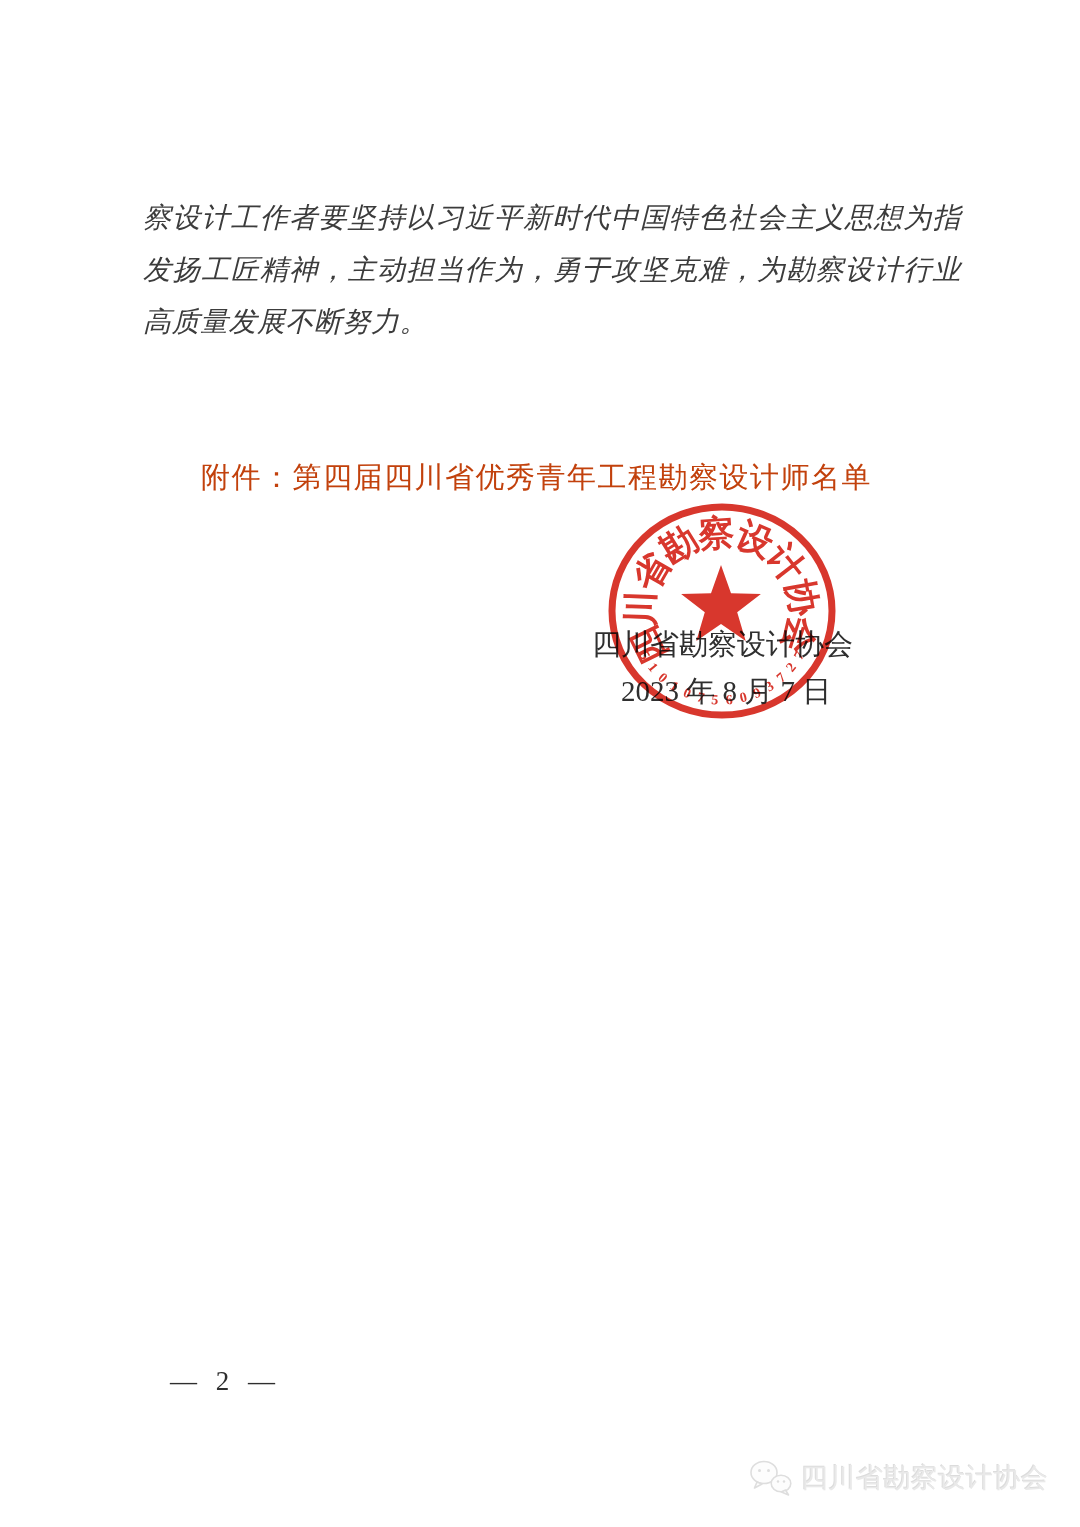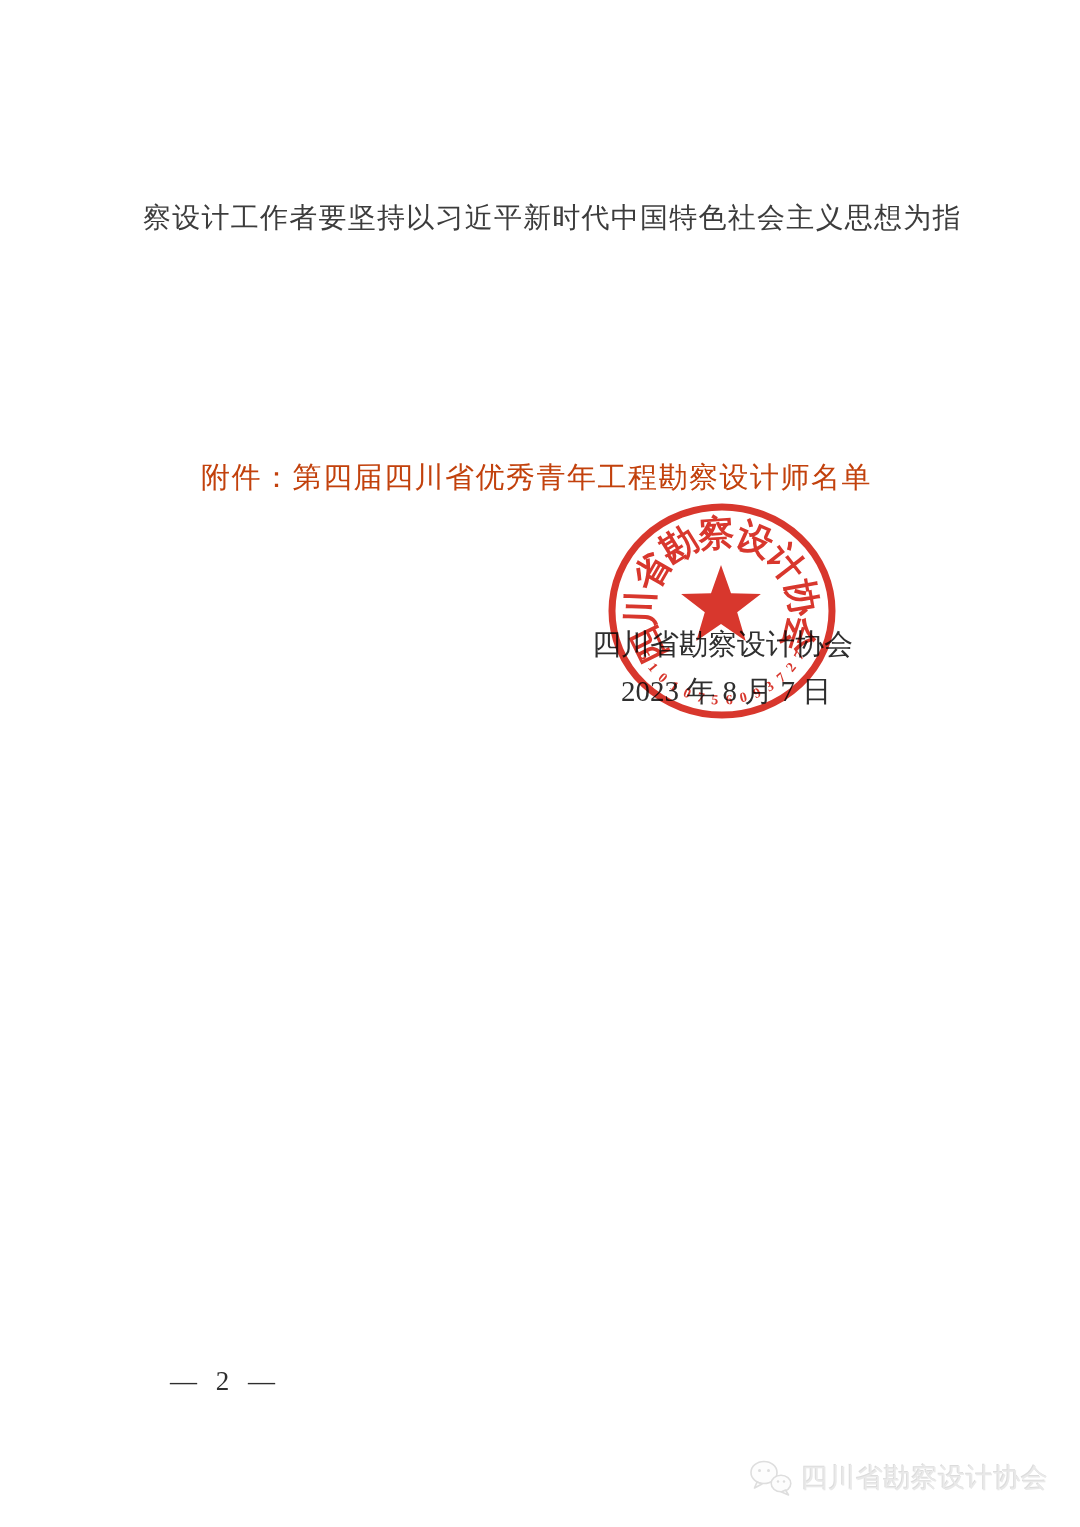--- a/index.html
+++ b/index.html
@@ -11,21 +11,21 @@
     overflow:hidden;
     font-family:"Liberation Serif","DejaVu Serif",serif;
     color:#3a3a3a;
   }
   
   .para{
     position:absolute;left:143px;top:192px;width:818px;
     font-size:28px;line-height:52px;color:#3c3c3c;
     letter-spacing:0.5px;
   }
-  .para .line{white-space:nowrap;}
+  .para .line{white-space:nowrap;font-style:italic;}
   .para .line.justify{
     text-align:justify;text-align-last:justify;white-space:normal;
   }
   
   .attachment{
     position:absolute;left:201px;top:451px;
     font-size:29px;line-height:52px;color:#c2410c;letter-spacing:1.5px;
     white-space:nowrap;
   }
   
@@ -62,20 +62,22 @@
   }
   .wm-logo{display:block;}
 </style>
 </head>
 <body>
 
 <div class="page">
 
   <div class="para">
     <div class="line justify">察设计工作者要坚持以习近平新时代中国特色社会主义思想为指</div>
+    <div class="line justify">发扬工匠精神，主动担当作为，勇于攻坚克难，为勘察设计行业</div>
+    <div class="line">高质量发展不断努力。</div>
   </div>
 
   <div class="attachment">附件：第四届四川省优秀青年工程勘察设计师名单</div>
 
   <div class="sig-org">四川省勘察设计协会</div>
   <div class="sig-date">2023 年 8 月 7 日</div>
 
   <svg class="seal" id="seal-svg" viewBox="0 0 260 260" xmlns="http://www.w3.org/2000/svg" aria-hidden="true">
     <ellipse id="seal-ring" cx="130" cy="129" rx="110" ry="104" fill="none" stroke-width="7" stroke="#d5271d"></ellipse>
     <polygon id="seal-star" points="129,83 139.0,111.2 168.9,112.0 145.2,130.3 153.7,159.0 129,142 104.3,159.0 112.8,130.3 89.1,112.0 119.0,111.2" fill="#d5271d"></polygon>

